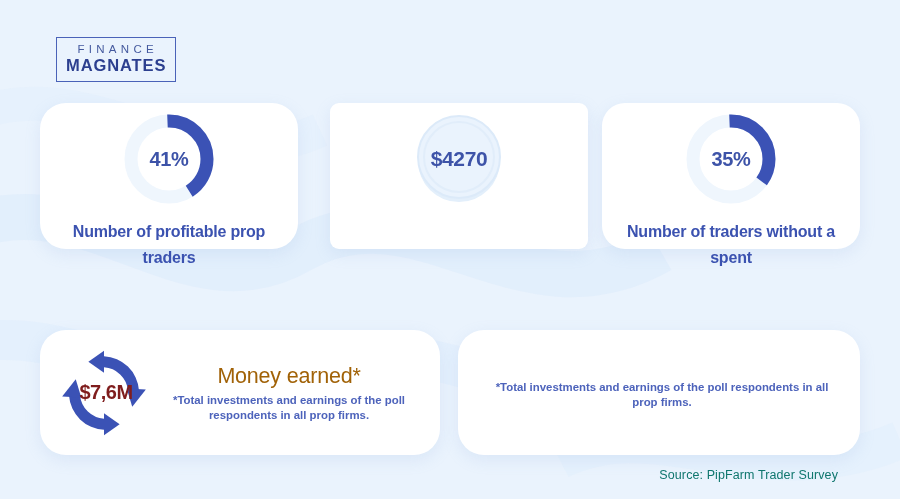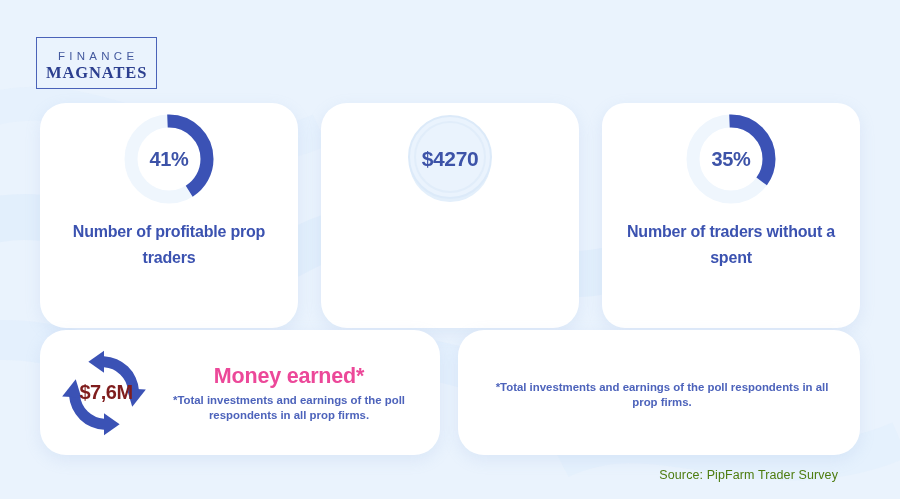--- a/index.html
+++ b/index.html
@@ -29,56 +29,56 @@
 
   
   .logo-wrap {
     position: absolute;
     left: 36px;
     top: 37px;
     z-index: 3;
   }
   .logo-box {
     border: 1.6px solid #4a62b8;
-    padding: 12px 9px 6px 9px;
+    padding: 5px 9px 6px 9px;
     display: inline-block;
     background: transparent;
+    margin-left: 20px;
   }
   .logo-top {
     font-size: 11.5px;
     letter-spacing: 4.3px;
     color: #44599e;
     font-weight: 400;
     line-height: 13px;
     text-align: center;
     padding-left: 3px;
   }
   .logo-bottom {
     font-size: 16.5px;
     letter-spacing: 0.9px;
     color: #2c3f8f;
     font-weight: 700;
     line-height: 19px;
     text-align: center;
-    font-family: Liberation Serif, serif;
   }
 
   
   .card {
     position: absolute;
     background: #ffffff;
     border-radius: 26px;
     box-shadow: 0 5px 16px rgba(135, 170, 215, 0.16);
     z-index: 2;
   }
 
   
-  .card-top { top: 103px; height: 225px; width: 258px; }
+  .card-top { top: 103px; height: 146px; width: 258px; }
   #card-profitable { left: 40px; }
-  #card-average    { left: 321px; }
+  #card-average    { left: 330px; border-radius: 9px; }
   #card-payout     { left: 602px; border-radius: 23px; }
 
   .stat-visual {
     height: 104px;
     display: flex;
     align-items: center;
     justify-content: center;
     padding-top: 8px;
   }
 
@@ -144,42 +144,42 @@
     color: #7f1d1d;
     letter-spacing: -0.5px;
     padding-left: 4px;
   }
   .money-text {
     flex: 1;
     text-align: center;
     padding-left: 4px;
   }
   .money-label {
-    color: #ec4899;
-    font-weight: 700;
+    color: #a16207;
+    font-weight: 400;
     font-size: 21.5px;
     line-height: 26px;
     letter-spacing: -0.2px;
   }
   .money-note {
     color: #4d63bb;
     font-weight: 700;
     font-size: 11.4px;
     line-height: 15px;
     margin-top: 4px;
     padding: 0 6px;
   }
 
   
   .source {
     position: absolute;
     right: 62px;
     top: 468px;
     font-size: 12.5px;
-    color: #4d7c0f;
+    color: #0f766e;
     letter-spacing: 0.1px;
     z-index: 3;
   }
 </style>
 </head>
 <body>
 
 <svg class="bg-decor" viewBox="0 0 900 499" preserveAspectRatio="none" aria-hidden="true">
   <rect x="0" y="0" width="900" height="499" fill="#eaf3fd"></rect>
   <path d="M -60 240 C 80 160 180 320 300 250 C 420 180 520 330 660 250" fill="none" stroke="#e0edfb" stroke-width="46" opacity="0.85"></path>

